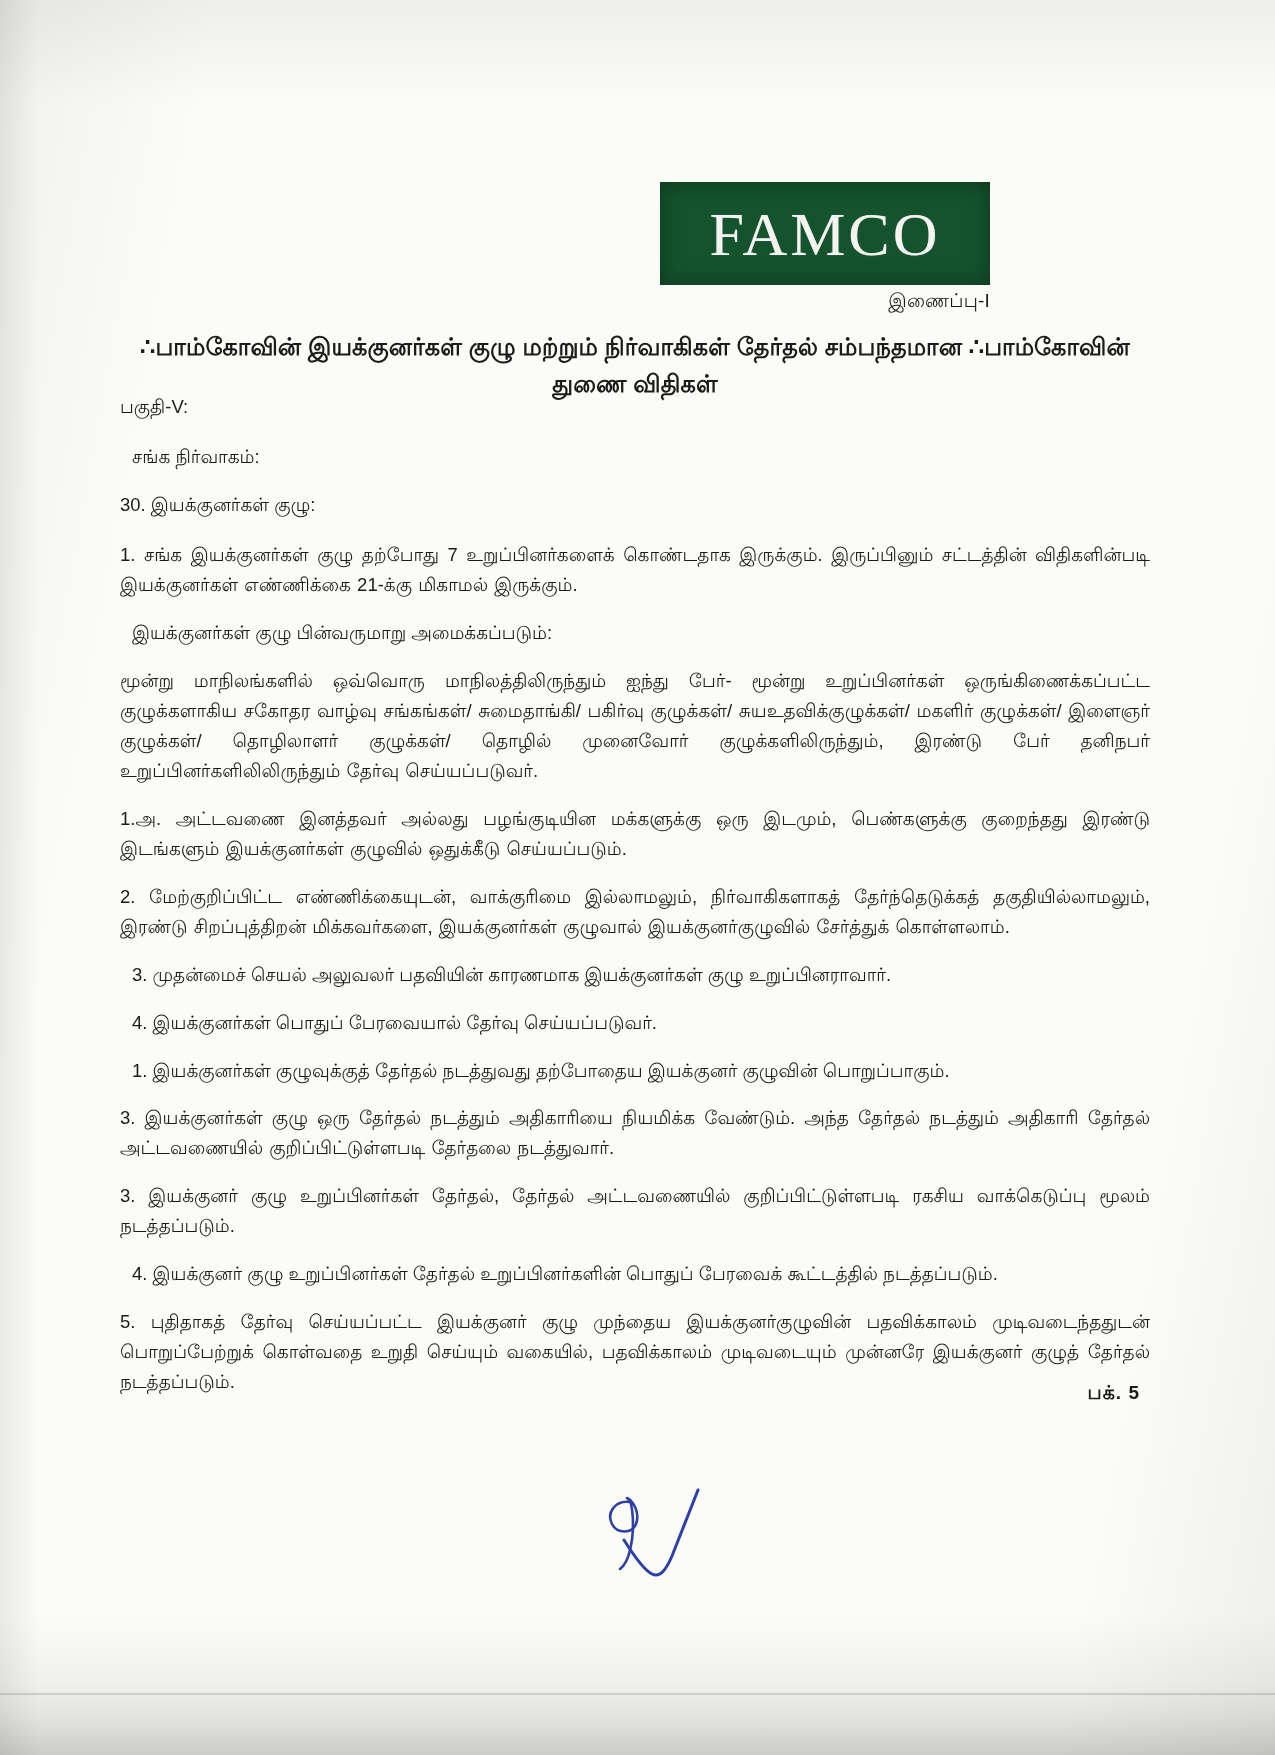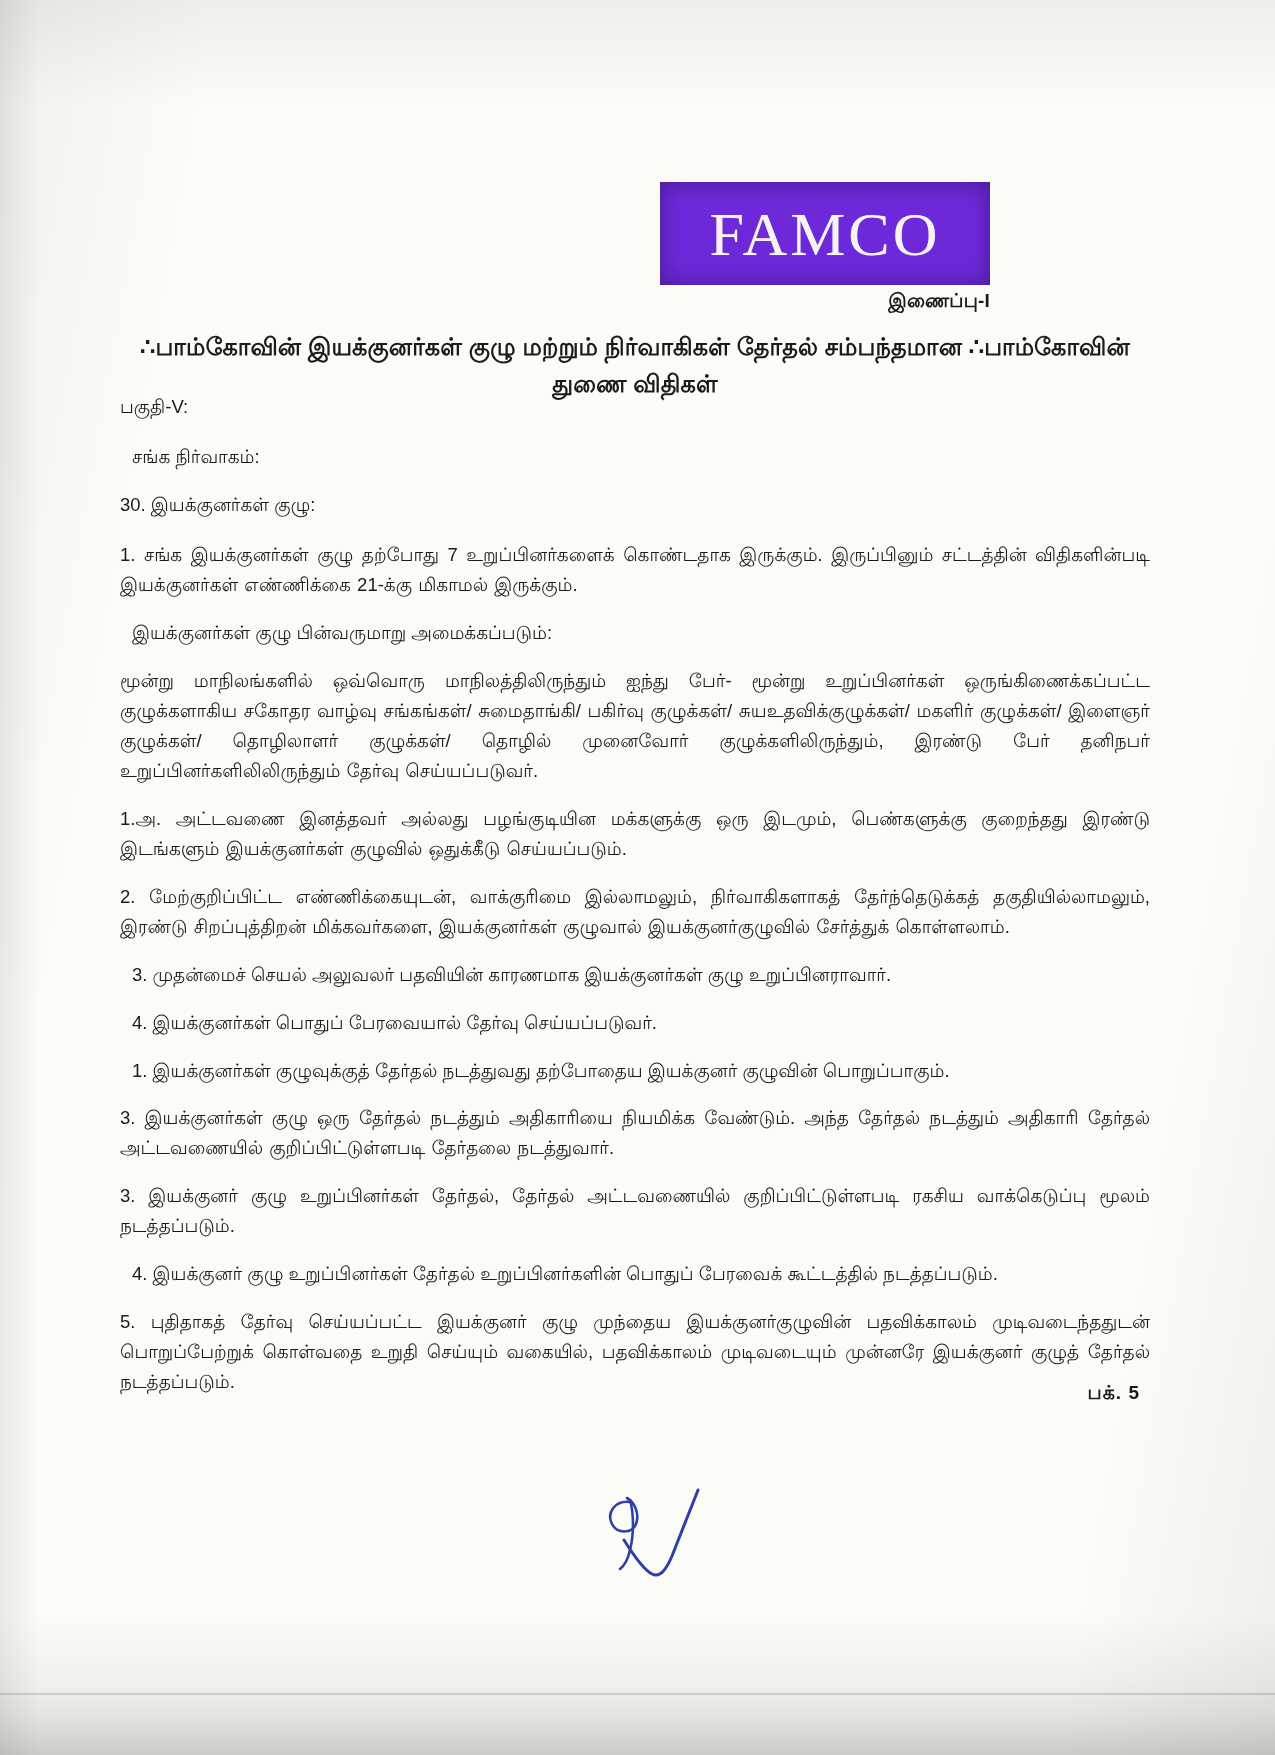--- a/index.html
+++ b/index.html
@@ -56,21 +56,21 @@
     height: 1755px;
   }
 
   
   .logo-box {
     position: absolute;
     left: 660px;
     top: 182px;
     width: 330px;
     height: 103px;
-    background: #6d28d9;
+    background: #14532d;
     display: flex;
     align-items: center;
     justify-content: center;
     box-shadow: inset 0 0 22px rgba(0,0,0,0.35);
     text-align: right;
   }
   .logo-text {
     font-family: "Liberation Serif", serif;
     font-size: 62px;
     letter-spacing: 3px;
@@ -78,21 +78,21 @@
     line-height: 1;
     text-shadow: 0 0 1px rgba(255,255,255,0.35);
   }
 
   
   .annex {
     position: absolute;
     right: 285px;
     top: 290px;
     font-size: 19px;
-    font-weight: 700;
+    font-weight: 400;
     letter-spacing: 0.2px;
   }
 
   
   .title-block {
     position: absolute;
     left: 130px;
     top: 328px;
     width: 1010px;
     text-align: center;

